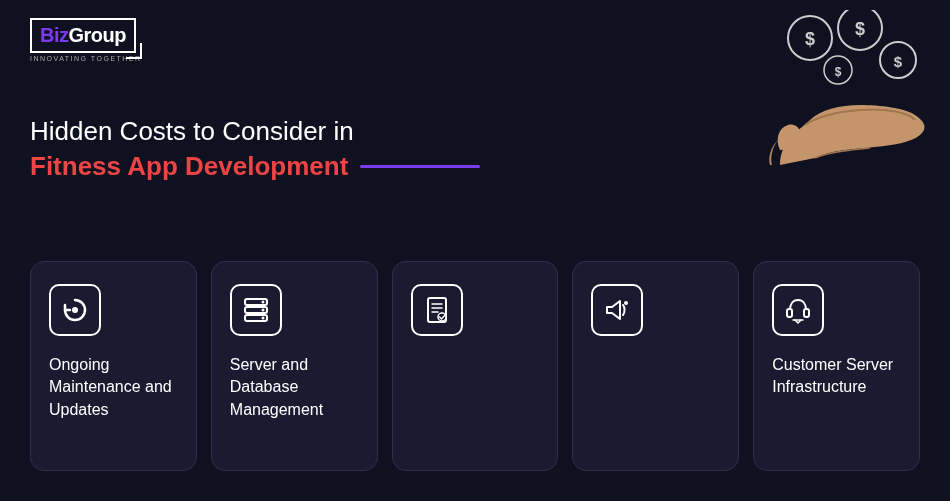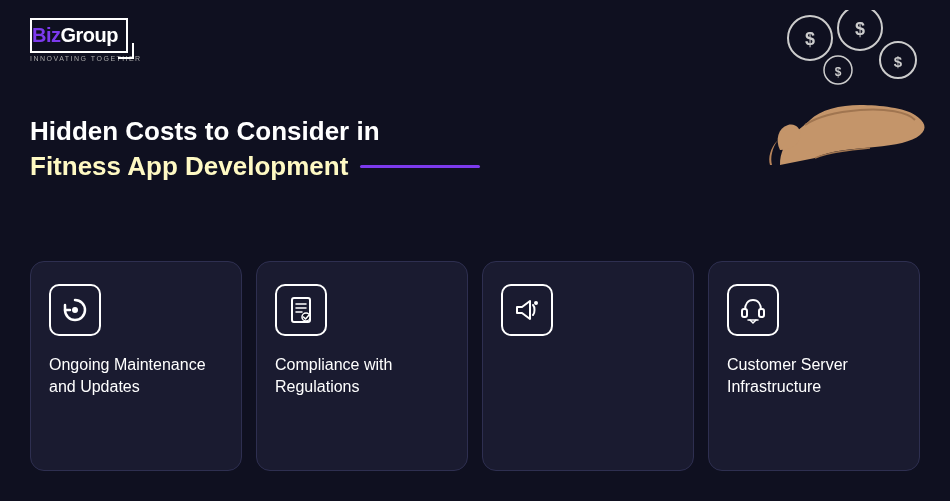--- a/index.html
+++ b/index.html
@@ -17,21 +17,21 @@
     .logo-area {
       position: absolute;
       top: 18px;
       left: 30px;
       display: flex;
       align-items: center;
     }
 
     .logo-box {
       border: 2.5px solid #ffffff;
-      padding: 4px 8px 4px 0;
+      padding: 4px 8px 4px 8px;
       position: relative;
     }
 
     .logo-box::after {
       content: '';
       position: absolute;
       bottom: -8px;
       right: -8px;
       width: 14px;
       height: 14px;
@@ -68,29 +68,29 @@
     }
 
     .heading-section {
       position: absolute;
       top: 115px;
       left: 30px;
     }
 
     .heading-main {
       font-size: 26px;
-      font-weight: 700;
+      font-weight: 400;
       color: #ffffff;
       line-height: 1.3;
     }
 
     .heading-sub {
       font-size: 26px;
       font-weight: 700;
-      color: #fef9c3;
+      color: #ef4444;
       display: flex;
       align-items: center;
       gap: 12px;
       margin-top: 2px;
     }
 
     .heading-line {
       display: inline-block;
       width: 120px;
       height: 3px;
@@ -193,33 +193,45 @@
     <div class="card-icon">
       <svg width="30" height="30" viewBox="0 0 30 30" fill="none" xmlns="http://www.w3.org/2000/svg">
         <path d="M15 5 A10 10 0 1 1 5 15" stroke="white" stroke-width="2.5" fill="none" stroke-linecap="round"></path>
         <path d="M5 10 L5 15 L10 15" stroke="white" stroke-width="2.5" fill="none" stroke-linecap="round" stroke-linejoin="round"></path>
         <circle cx="15" cy="15" r="3" fill="white"></circle>
       </svg>
     </div>
     <div class="card-label">Ongoing Maintenance and Updates</div>
   </div>
 
+  <div class="card">
+    <div class="card-icon">
+      <svg width="30" height="30" viewBox="0 0 30 30" fill="none" xmlns="http://www.w3.org/2000/svg">
+        <rect x="4" y="4" width="22" height="6" rx="2" stroke="white" stroke-width="2" fill="none"></rect>
+        <rect x="4" y="12" width="22" height="6" rx="2" stroke="white" stroke-width="2" fill="none"></rect>
+        <rect x="4" y="20" width="22" height="6" rx="2" stroke="white" stroke-width="2" fill="none"></rect>
+        <circle cx="22" cy="7" r="1.5" fill="white"></circle>
+        <circle cx="22" cy="15" r="1.5" fill="white"></circle>
+        <circle cx="22" cy="23" r="1.5" fill="white"></circle>
+      </svg>
+    </div>
+    <div class="card-label">Server and Database Management</div>
+  </div>
 
   <div class="card">
     <div class="card-icon">
       <svg width="30" height="30" viewBox="0 0 30 30" fill="none" xmlns="http://www.w3.org/2000/svg">
         <rect x="6" y="3" width="18" height="24" rx="2" stroke="white" stroke-width="2" fill="none"></rect>
         <line x1="10" y1="9" x2="20" y2="9" stroke="white" stroke-width="1.5" stroke-linecap="round"></line>
         <line x1="10" y1="13" x2="20" y2="13" stroke="white" stroke-width="1.5" stroke-linecap="round"></line>
         <line x1="10" y1="17" x2="16" y2="17" stroke="white" stroke-width="1.5" stroke-linecap="round"></line>
         <circle cx="20" cy="22" r="4" fill="#0f1020" stroke="white" stroke-width="1.5"></circle>
         <path d="M17.5 22 L19.5 24 L23 20" stroke="white" stroke-width="1.5" stroke-linecap="round" stroke-linejoin="round" fill="none"></path>
       </svg>
     </div>
-    <div class="card-label">Compliance with Regulations</div>
   </div>
 
   <div class="card">
     <div class="card-icon">
       <svg width="30" height="30" viewBox="0 0 30 30" fill="none" xmlns="http://www.w3.org/2000/svg">
 
         <path d="M5 12 L5 18 L10 18 L18 24 L18 6 L10 12 Z" stroke="white" stroke-width="2" fill="none" stroke-linejoin="round"></path>
         <path d="M21 10 C23 12, 23 18, 21 20" stroke="white" stroke-width="2" fill="none" stroke-linecap="round"></path>
         <circle cx="24" cy="8" r="2" fill="white"></circle>
       </svg>

